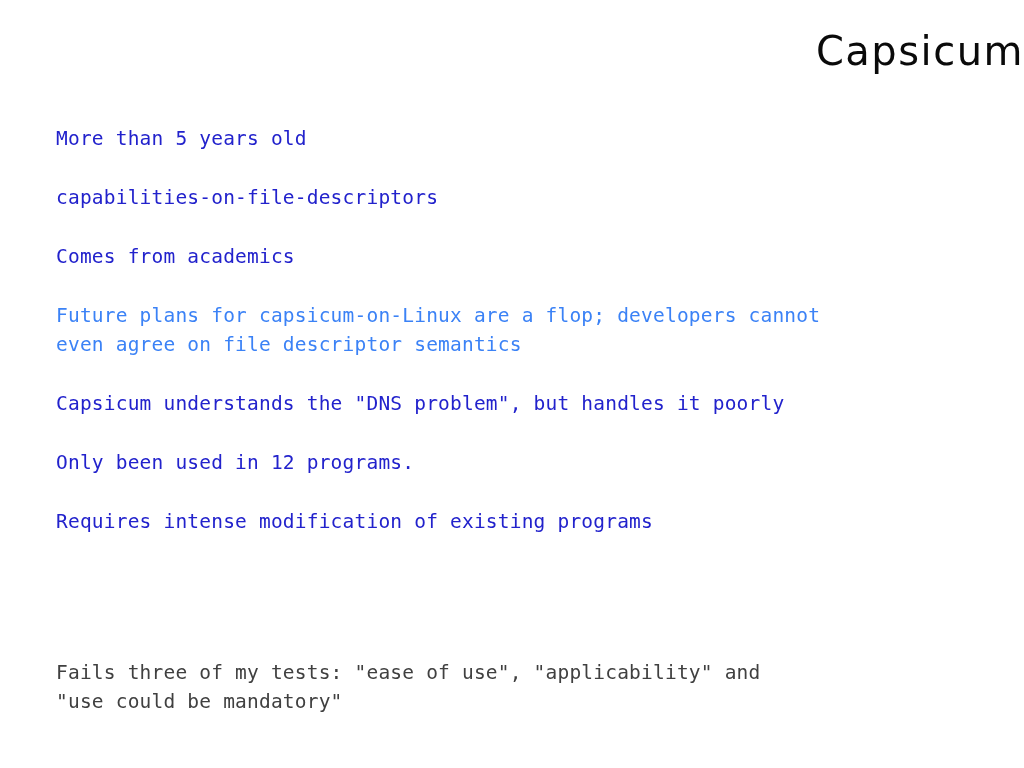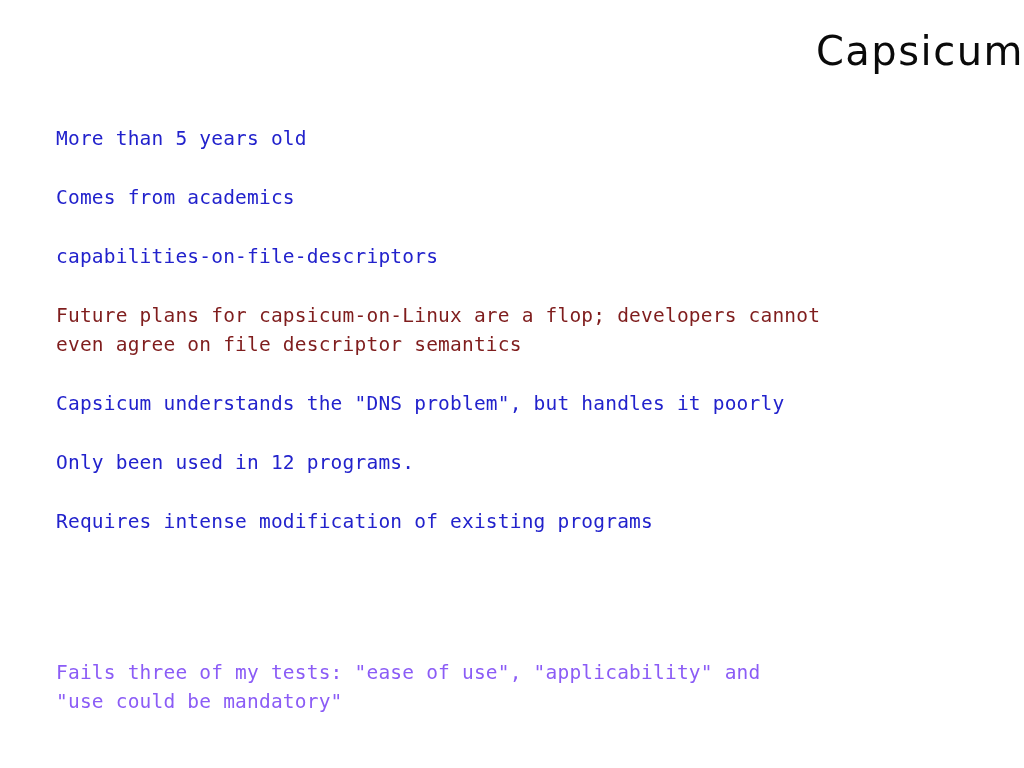--- a/index.html
+++ b/index.html
@@ -68,30 +68,30 @@
 </head>
 <body style="background: rgb(255, 255, 255);">
 
 <div class="slide">
 
   <div class="slide-title" style="color: rgb(10, 10, 10); text-align: right;">Capsicum</div>
 
   <div class="body-block">
     <p class="bullet-line" style="color: rgb(34, 34, 204);">More than 5 years old</p>
 
+    <p class="bullet-line" style="color: rgb(34, 34, 204);">capabilities-on-file-descriptors</p>
+
     <p class="bullet-line" style="color: rgb(34, 34, 204);">Comes from academics</p>
 
-    <p class="bullet-line" style="color: rgb(34, 34, 204);">capabilities-on-file-descriptors</p>
-
-    <p class="bullet-line" style="color: #7f1d1d;">Future plans for capsicum-on-Linux are a flop; developers cannot
+    <p class="bullet-line" style="color: #3b82f6;">Future plans for capsicum-on-Linux are a flop; developers cannot
 even agree on file descriptor semantics</p>
 
     <p class="bullet-line" style="color: rgb(34, 34, 204);">Capsicum understands the "DNS problem", but handles it poorly</p>
 
     <p class="bullet-line" style="color: rgb(34, 34, 204);">Only been used in 12 programs.</p>
 
     <p class="bullet-line" style="color: rgb(34, 34, 204);">Requires intense modification of existing programs</p>
 
-    <p class="bullet-line spaced-top" style="color: #8b5cf6;">Fails three of my tests: "ease of use", "applicability" and
+    <p class="bullet-line spaced-top" style="color: #404040;">Fails three of my tests: "ease of use", "applicability" and
 "use could be mandatory"</p>
   </div>
 
 </div>
 
 </body></html>

